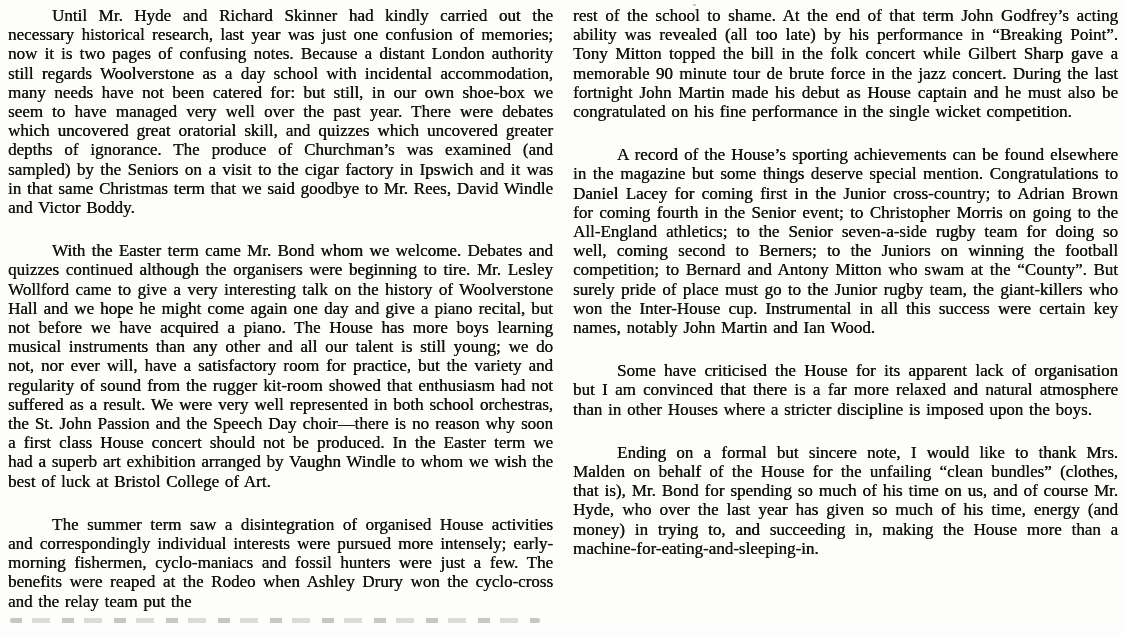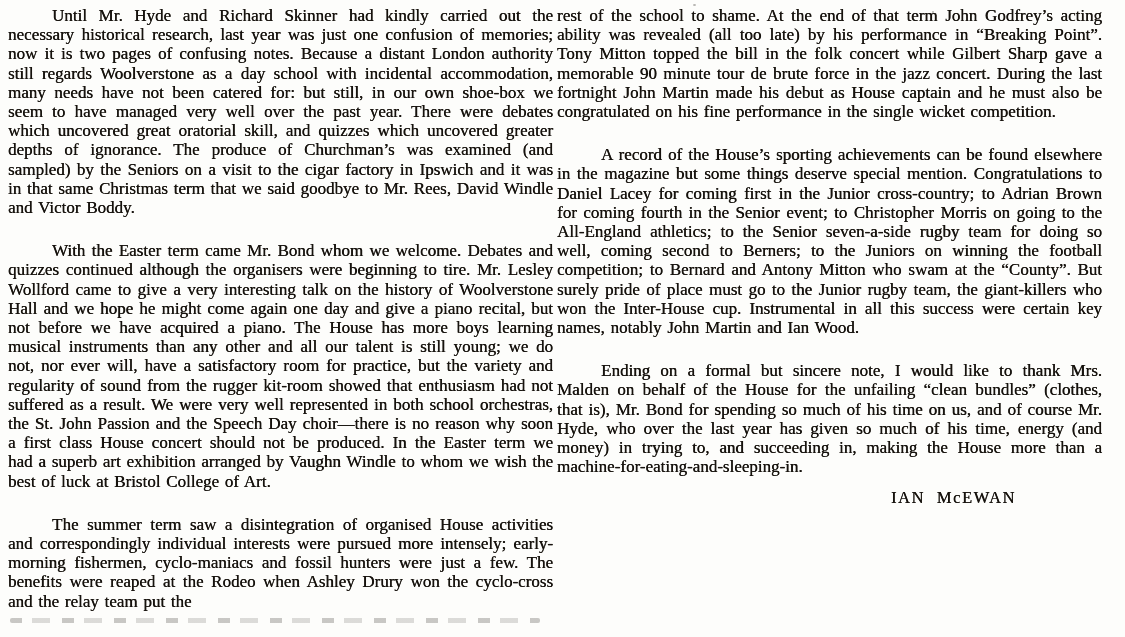--- a/index.html
+++ b/index.html
@@ -11,21 +11,21 @@
     position: relative;
     width: 1125px;
     height: 637px;
     background: #fdfdfb;
     overflow: hidden;
     font-family: "Liberation Serif", "DejaVu Serif", serif;
     color: #17130e;
     box-sizing: border-box;
     padding: 6px 7px 0 8px;
     display: flex;
-    gap: 4px;
+    gap: 20px;
   }
   .col {
     width: 545px;
     flex: 0 0 545px;
   }
   .para {
     margin: 0;
     font-size: 17px;
     line-height: 19.2px;
     text-align: justify;
@@ -79,17 +79,17 @@
   <div class="col">
     <p class="para indent">Until Mr. Hyde and Richard Skinner had kindly carried out the necessary historical research, last year was just one confusion of memories; now it is two pages of confusing notes. Because a distant London authority still regards Woolverstone as a day school with incidental accommodation, many needs have not been catered for: but still, in our own shoe-box we seem to have managed very well over the past year. There were debates which uncovered great oratorial skill, and quizzes which uncovered greater depths of ignorance. The produce of Churchman’s was examined (and sampled) by the Seniors on a visit to the cigar factory in Ipswich and it was in that same Christmas term that we said goodbye to Mr. Rees, David Windle and Victor Boddy.</p>
     <p class="para indent gap">With the Easter term came Mr. Bond whom we welcome. Debates and quizzes continued although the organisers were beginning to tire. Mr. Lesley Wollford came to give a very interesting talk on the history of Woolverstone Hall and we hope he might come again one day and give a piano recital, but not before we have acquired a piano. The House has more boys learning musical instruments than any other and all our talent is still young; we do not, nor ever will, have a satisfactory room for practice, but the variety and regularity of sound from the rugger kit-room showed that enthusiasm had not suffered as a result. We were very well represented in both school orchestras, the St. John Passion and the Speech Day choir—there is no reason why soon a first class House concert should not be produced. In the Easter term we had a superb art exhibition arranged by Vaughn Windle to whom we wish the best of luck at Bristol College of Art.</p>
     <p class="para indent gap">The summer term saw a disintegration of organised House activities and correspondingly individual interests were pursued more intensely; early-morning fishermen, cyclo-maniacs and fossil hunters were just a few. The benefits were reaped at the Rodeo when Ashley Drury won the cyclo-cross and the relay team put the</p>
     <div class="cutoff-artifact"></div>
   </div>
 
   <div class="col">
     <p class="para">rest of the school to shame. At the end of that term John Godfrey’s acting ability was revealed (all too late) by his performance in “Breaking Point”. Tony Mitton topped the bill in the folk concert while Gilbert Sharp gave a memorable 90 minute tour de brute force in the jazz concert. During the last fortnight John Martin made his debut as House captain and he must also be congratulated on his fine performance in the single wicket competition.</p>
     <p class="para indent gap">A record of the House’s sporting achievements can be found elsewhere in the magazine but some things deserve special mention. Congratulations to Daniel Lacey for coming first in the Junior cross-country; to Adrian Brown for coming fourth in the Senior event; to Christopher Morris on going to the All-England athletics; to the Senior seven-a-side rugby team for doing so well, coming second to Berners; to the Juniors on winning the football competition; to Bernard and Antony Mitton who swam at the “County”. But surely pride of place must go to the Junior rugby team, the giant-killers who won the Inter-House cup. Instrumental in all this success were certain key names, notably John Martin and Ian Wood.</p>
+    <p class="para indent gap">Some have criticised the House for its apparent lack of organisation but I am convinced that there is a far more relaxed and natural atmosphere than in other Houses where a stricter discipline is imposed upon the boys.</p>
     <p class="para indent gap">Ending on a formal but sincere note, I would like to thank Mrs. Malden on behalf of the House for the unfailing “clean bundles” (clothes, that is), Mr. Bond for spending so much of his time on us, and of course Mr. Hyde, who over the last year has given so much of his time, energy (and money) in trying to, and succeeding in, making the House more than a machine-for-eating-and-sleeping-in.</p>
-    <p class="signature">IAN McEWAN</p>
   </div>
 
 </div>
 
 </body></html>

